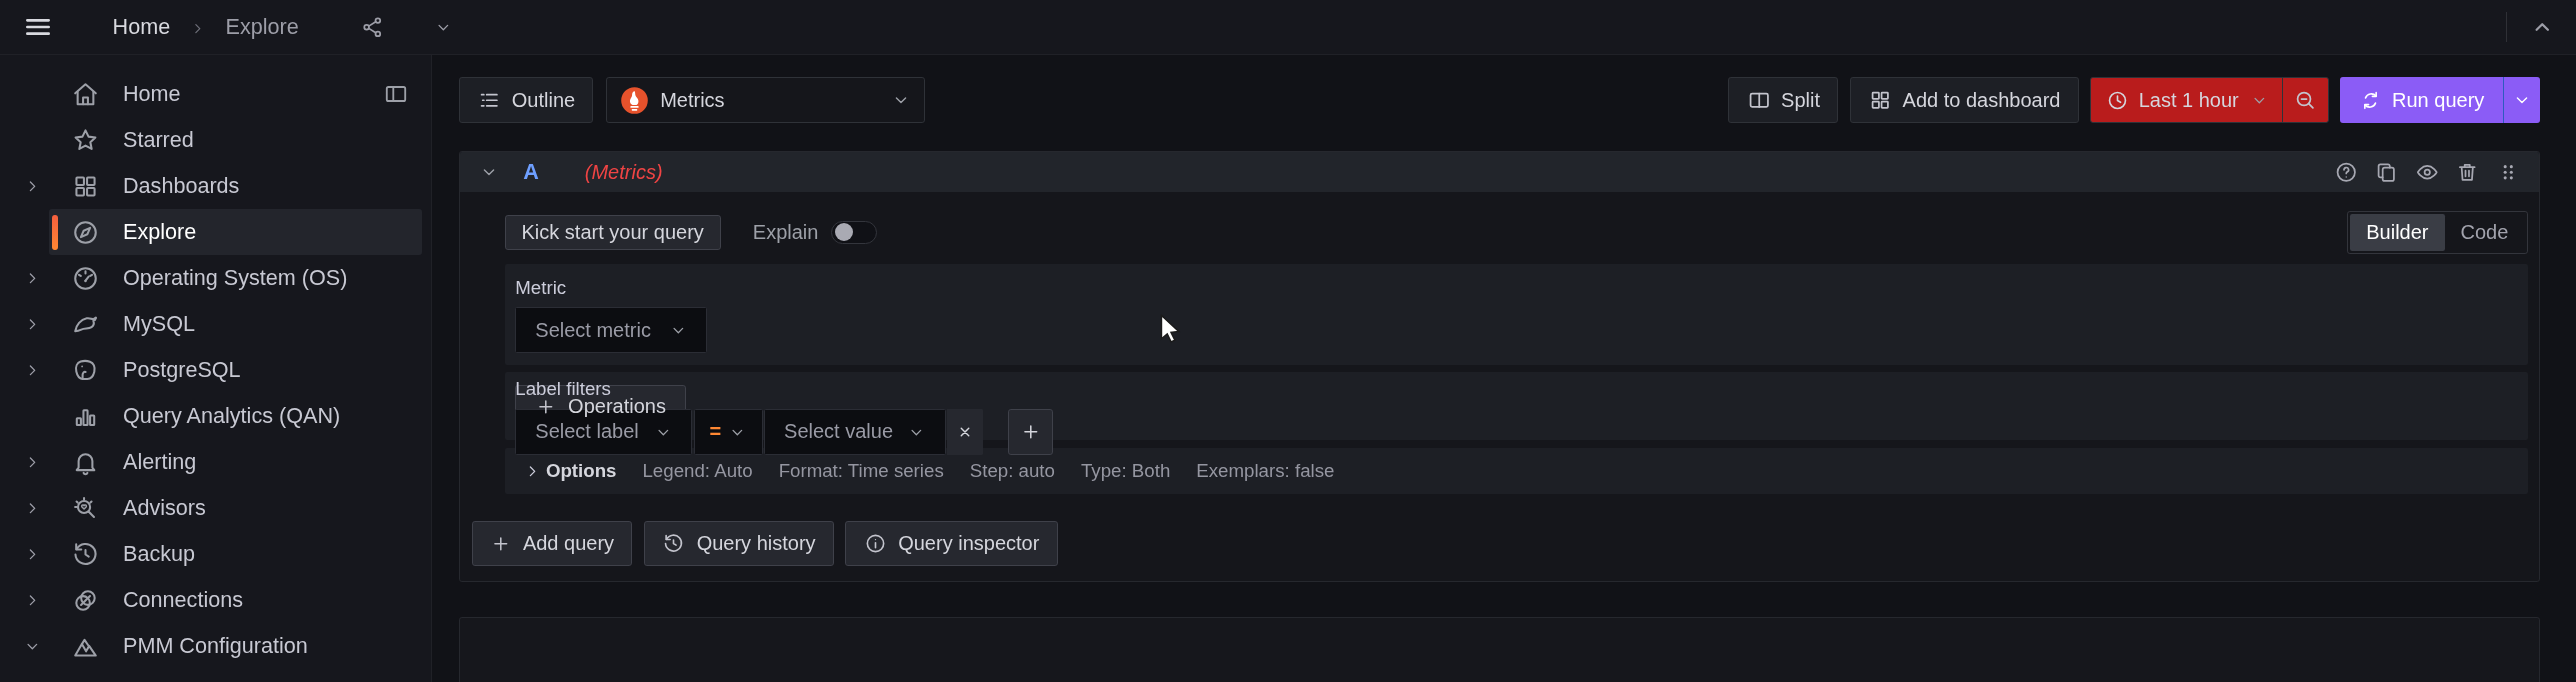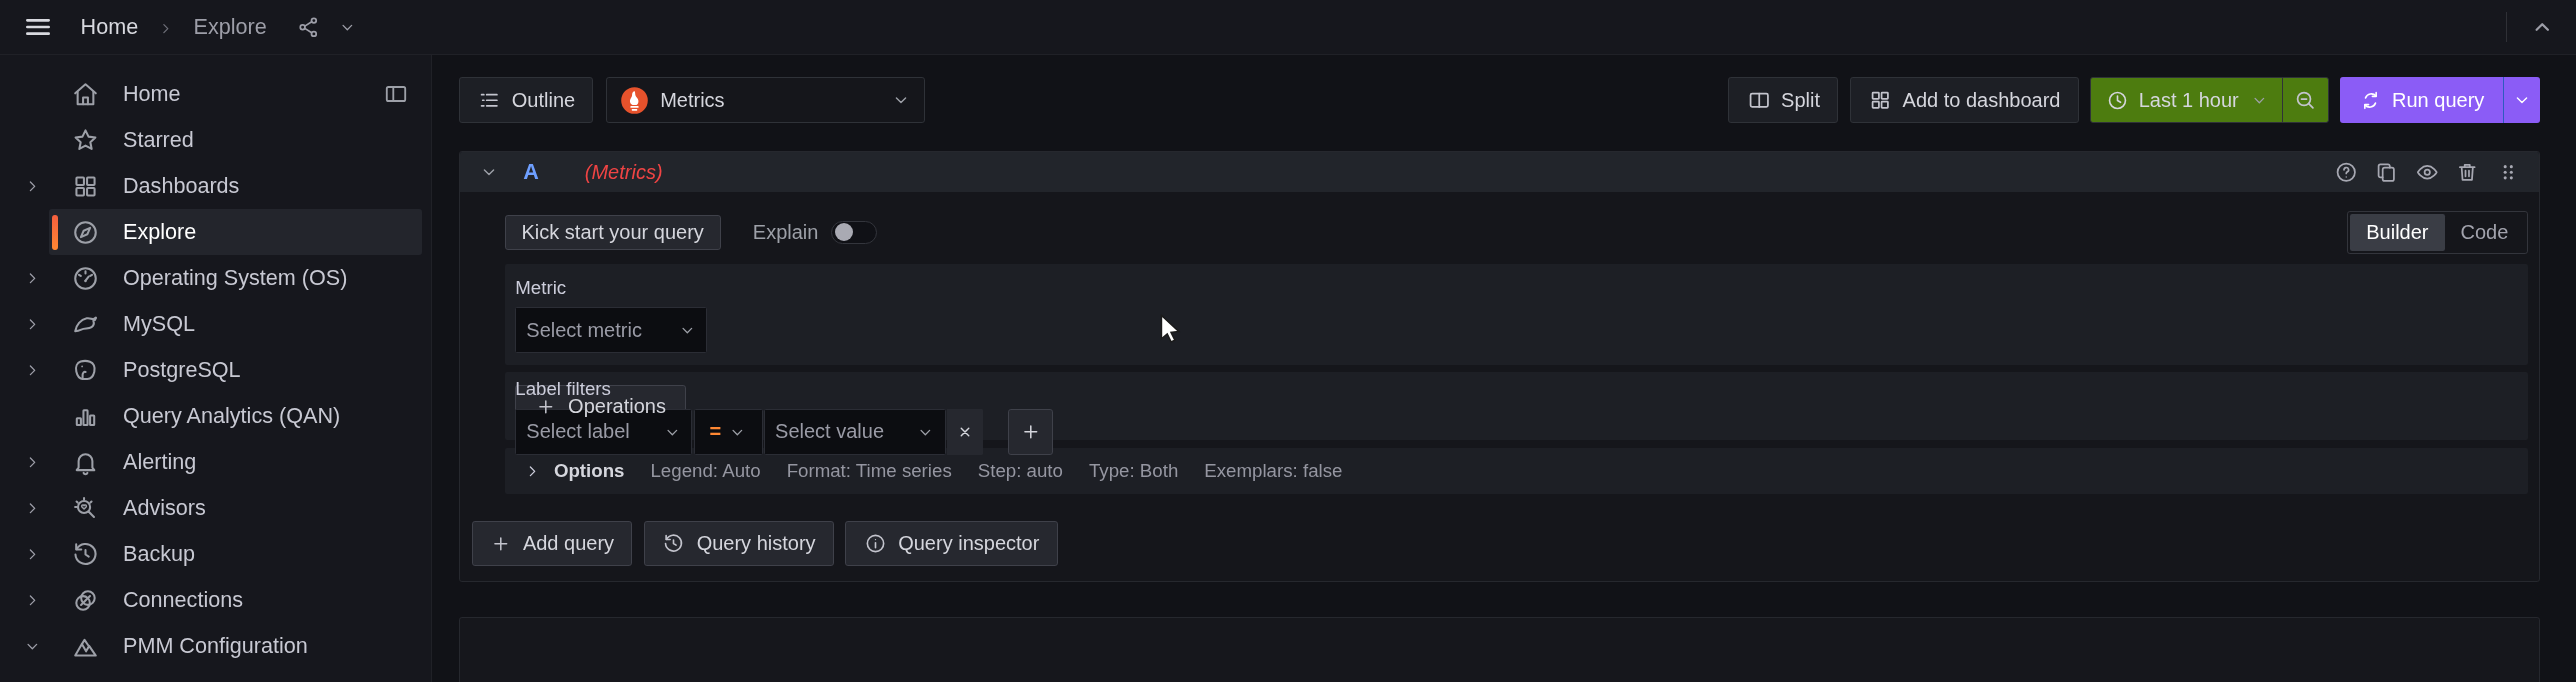--- a/index.html
+++ b/index.html
@@ -13,21 +13,21 @@
   }
   svg { display:block; }
   .ic { fill:none; stroke:currentColor; stroke-width:1.7; stroke-linecap:round; stroke-linejoin:round; }
   .ic44{width:32px;height:32px;} .ic40{width:29px;height:29px;} .ic36{width:26px;height:26px;}
   .ic34{width:24.5px;height:24.5px;} .ic32{width:23px;height:23px;} .ic30{width:21.6px;height:21.6px;}
   .ic28{width:20px;height:20px;} .ic26{width:18.7px;height:18.7px;} .ic24{width:17.3px;height:17.3px;}
 
   
   .topbar {
     height:55px; background:#16171d; border-bottom:0.7px solid #202127;
-    display:flex; align-items:center; padding:0 21.6px;
+    display:flex; align-items:center; padding:0 21.6px;gap:32px;
   }
   .hamburger { color:#d8d9df; background:none; border:none; cursor:pointer; margin-right:27px; display:flex; }
   .crumb { font-size:21.6px; }
   .crumb-home { color:#d8d9df; font-weight:500; }
   .crumb-sep { color:#6f707a; margin:0 13px; display:inline-flex; vertical-align:middle; }
   .crumb-cur { color:#9d9ea8; }
   .tb-icon-btn { color:#9d9ea8; background:none; border:none; display:flex; align-items:center; cursor:pointer; }
   .tb-share { margin-left:29px; }
   .tb-caret { margin-left:17.3px; }
   .tb-right { margin-left:auto; display:flex; align-items:center; }
@@ -70,21 +70,21 @@
   .btn-toolbar .bicon { color:#c3c4cd; display:flex; }
 
   .ds-picker {
     width:319px; height:46px; display:flex; align-items:center; padding:0 13px;
     background:#15161b; border:0.7px solid #2f3238; border-radius:2.9px; cursor:pointer;
   }
   .prom-badge { width:29px; height:29px; flex:none; }
   .ds-label { margin-left:11.5px; font-size:20px; color:#d5d6dd; }
   .ds-caret { margin-left:auto; color:#9da0a8; display:flex; }
 
-  .time-group { display:flex; align-items:stretch; height:46px; background:#4d7c0f; border:0.7px solid #2f3238; border-radius:2.9px; }
+  .time-group { display:flex; align-items:stretch; height:46px; background:#b91c1c; border:0.7px solid #2f3238; border-radius:2.9px; }
   .time-main { display:flex; align-items:center; gap:10px; padding:0 13px 0 14.4px; cursor:pointer; color:#d5d6dd; font-size:20px; font-weight:500; white-space:nowrap; }
   .time-caret { color:#9da0a8; display:flex; margin-left:1.4px; }
   .zoom-out-seg { width:46px; border-left:0.7px solid #2f3238; display:flex; align-items:center; justify-content:center; color:#c3c4cd; cursor:pointer; }
 
   .run-btn { display:flex; align-items:stretch; height:46px; border-radius:2.9px; overflow:hidden; background:#8b5cf6; color:#ffffff; }
   .run-main { display:flex; align-items:center; gap:10px; padding:0 18.7px; font-size:20px; font-weight:500; cursor:pointer; white-space:nowrap; }
   .run-caret { width:37px; display:flex; align-items:center; justify-content:center; border-left:0.7px solid #2e5bbf; cursor:pointer; }
 
   
   .panel { margin-top:28px; background:#15161b; border:0.7px solid #26282e; border-radius:2.9px; }
@@ -115,42 +115,42 @@
     margin-left:auto; height:43px; display:flex; align-items:stretch; padding:2.2px;
     border:0.7px solid #33353c; border-radius:2.9px;
   }
   .mode-seg { display:flex; align-items:center; padding:0 16px; border-radius:2.2px; font-size:20px; font-weight:500; color:#a2a3ad; cursor:pointer; }
   .mode-seg.active { background:#3a3d45; color:#ffffff; }
 
   .editor-block { background:#1d1f25; border-radius:2.2px; }
   .block-filters { margin-top:10.8px; height:101px; padding:12.2px 13px 11.5px 10.8px; display:flex; gap:25px;flex-direction:column; }
   .field-label { font-size:18.7px; font-weight:500; color:#cccddb; margin-bottom:8.6px; }
   .sel {
-    height:46px; display:flex; align-items:center; padding:0 10px; background:#0c0d11;
+    height:46px; display:flex; align-items:center; padding:0 19px; background:#0c0d11;
     border:0.7px solid #2b2d35; border-radius:1.4px; cursor:pointer; white-space:nowrap;
   }
   .sel-text { color:#9a9ba6; font-size:20px; }
   .sel-caret { color:#9da0a8; display:flex; margin-left:13px; }
   .metric-sel { width:192px; justify-content:space-between; }
   .filters-line { display:flex; align-items:flex-start;text-align:right; }
   .filter-group { display:flex; gap:1.4px; }
   .sel-label { width:177px; justify-content:space-between; }
   .sel-op { width:69px; justify-content:center; gap:7.2px; }
   .op-eq { color:#ff8833; font-size:20px; font-weight:700; }
   .sel-value { width:182px; justify-content:space-between; }
   .x-seg { width:36px; height:46px; background:#26282f; border-radius:0 1.4px 1.4px 0; display:flex; align-items:center; justify-content:center; color:#d5d6dd; cursor:pointer; }
   .plus-btn { width:45px; height:46px; margin-left:24.5px; align-items:center; justify-content:center; gap:0; }
 
   .block-operations { margin-top:6.5px; height:68px; padding:13px 13px 12.2px 10.8px; }
   .operations-btn { height:43px; padding:0 18.7px; }
   .btn-plus-ic { color:#c3c4cd; display:flex; }
 
   .block-options { margin-top:8px; height:46px; display:flex; align-items:center; padding:0 18.7px; }
   .opt-chev { color:#cccddb; display:flex; cursor:pointer; }
-  .opt-title { font-size:18.7px; font-weight:700; color:#d5d6dd; margin-left:12px; cursor:pointer; }
+  .opt-title { font-size:18.7px; font-weight:700; color:#d5d6dd; margin-left:4px; cursor:pointer; }
   .opt-summary { display:flex; gap:26px; margin-left:26px; }
   .opt-summary span { font-size:18.7px; color:#9596a1; white-space:nowrap; }
 
   .footer-row { margin-top:27px; display:flex; gap:11.5px; }
   .footer-btn { height:45px; padding:0 17.3px; }
 
   .panel2 { margin-top:35px; height:158px; background:#16171c; border:0.7px solid #26282e; border-radius:2.9px; }
 
   
   .cursor { position:absolute; left:728px; top:259px; z-index:50; pointer-events:none; }

